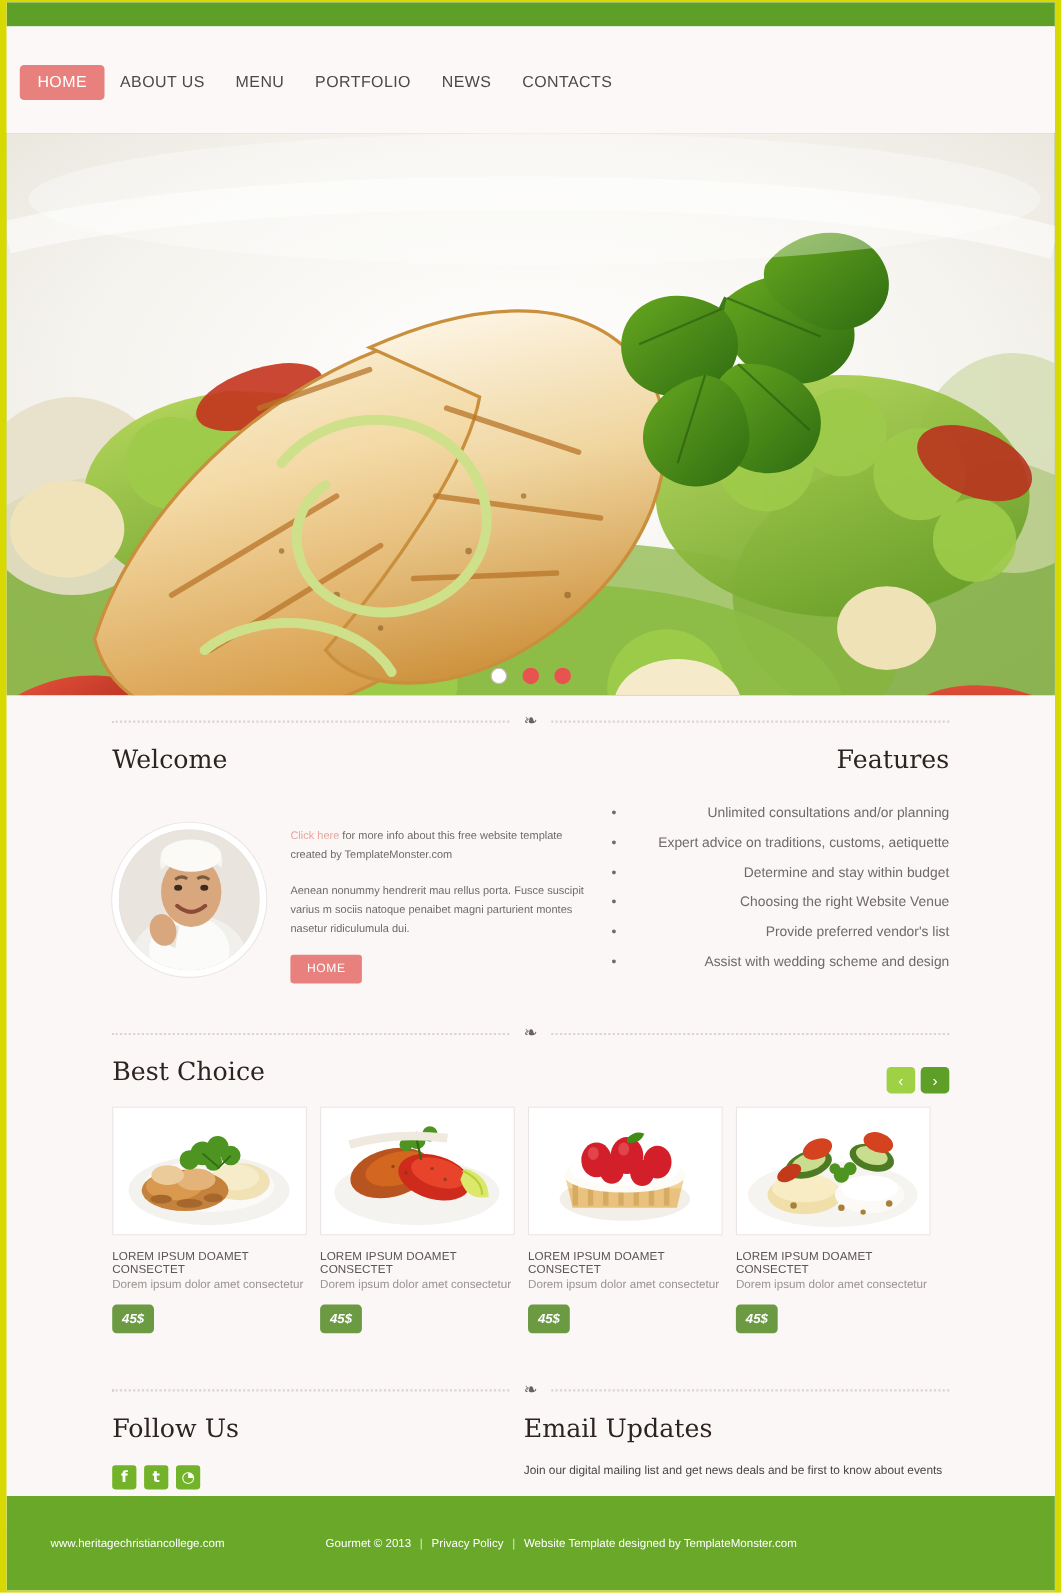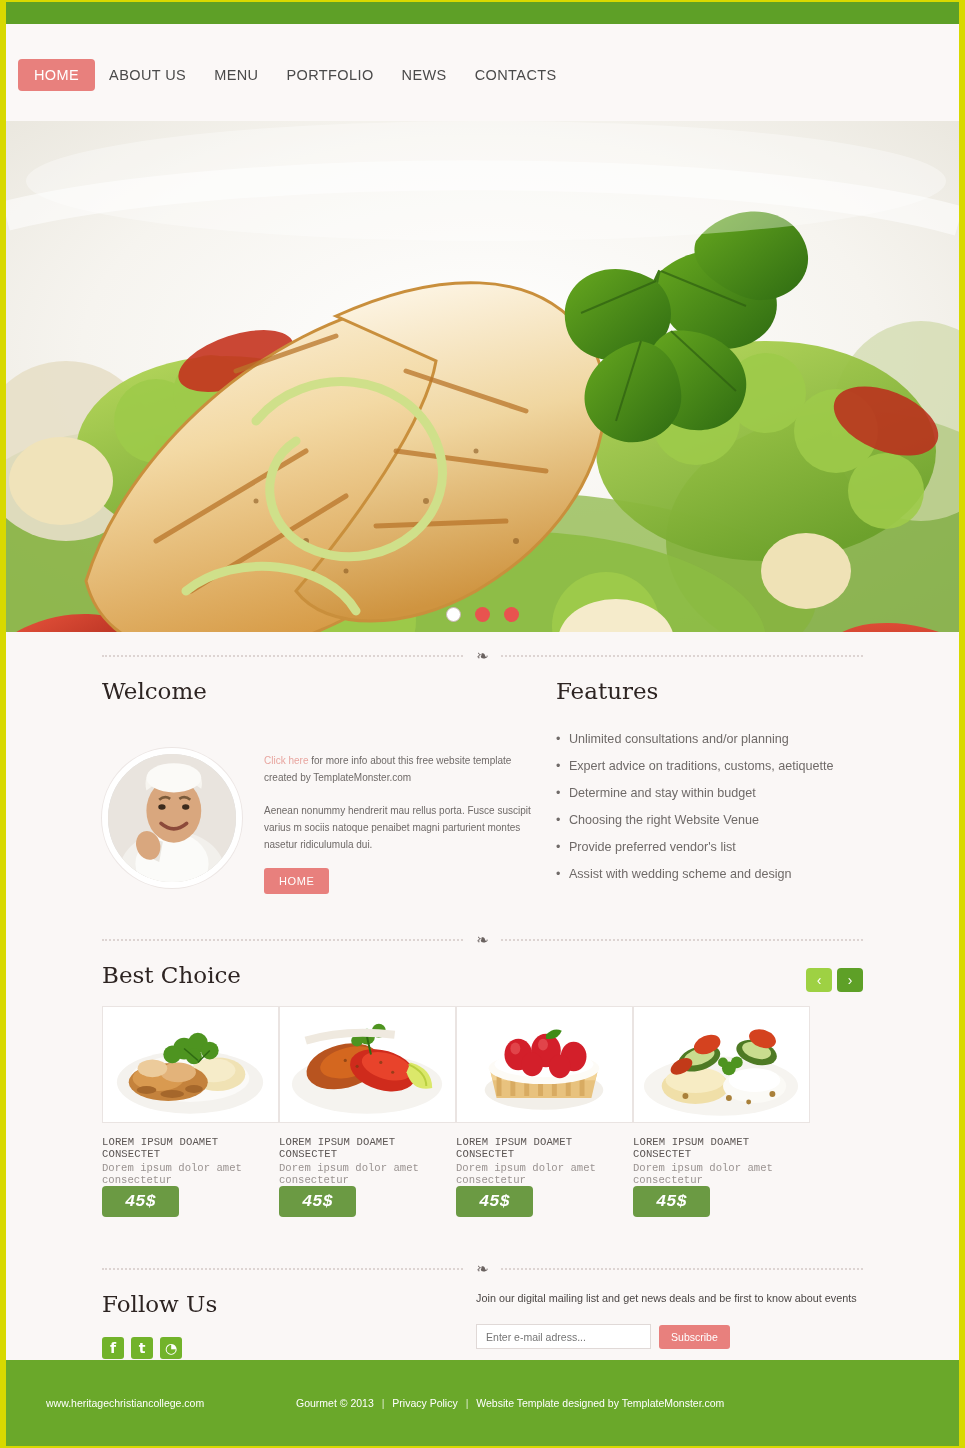--- a/index.html
+++ b/index.html
@@ -114,21 +114,21 @@
     position:relative;
     z-index:2;
     background:#faf7f6;
     padding:0 12px;
     font-size:15px;
     color:#6a6260;
     line-height:1;
   }
   .cols { display:flex; gap:16px; }
   .col-left { width:452px; }
-  .col-right { width:317px; margin-left:0px; }
+  .col-right { width:317px; margin-left:0px;text-align:right; }
   h2.sec {
     font-family:"DejaVu Serif", serif;
     font-size:23px;
     font-weight:normal;
     color:#2d2422;
     margin-bottom:26px;
   }
   .welcome-body { display:flex; gap:22px; }
   .chef {
     width:140px; height:140px; min-width:140px;
@@ -169,36 +169,36 @@
     position:relative;
     margin-bottom:8px;
   }
   ul.features li:before {
     content:"\2022";
     position:absolute;
     left:0;
     color:#6f6a68;
   }
   
-  .bc-head { display:flex; align-items:flex-start; justify-content:space-between; }
+  .bc-head { display:flex; align-items:flex-end; justify-content:space-between; }
   .carousel-nav { display:flex; gap:5px; margin-top:6px; }
   .cbtn {
     width:26px; height:24px;
     border-radius:4px;
     border:none;
     color:#ffffff;
     font-size:14px;
     line-height:24px;
     text-align:center;
     cursor:pointer;
     font-family:"Liberation Sans", sans-serif;
   }
   .cbtn.prev { background:#9ed143; }
   .cbtn.next { background:#5ea027; }
-  .products { display:flex; margin-top:12px;font-family:Liberation Mono, monospace; }
+  .products { display:flex; gap:12px; margin-top:12px; }
   .product { width:177px; }
   .thumb {
     width:177px; height:117px;
     background:#ffffff;
     border:1px solid #eae4e2;
     padding:4px;
     overflow:hidden;
   }
   .ptitle {
     font-size:10.6px;
@@ -207,26 +207,27 @@
     margin-top:13px;
     text-transform:uppercase;
   }
   .psub {
     font-size:10.6px;
     color:#9a9391;
     margin-top:2px;
   }
   .price {
     display:inline-block;
+    margin-top:12px;
     background:#6b9a43;
     color:#ffffff;
-    font-size:17px;
+    font-size:12px;
     font-style:italic;
     font-weight:bold;
-    padding:6px 23px;
+    padding:6px 9px;
     border-radius:4px;
     cursor:pointer;
   }
   
   .bottom-cols { display:flex; }
   .follow-col { width:380px; }
   .email-col { width:393px; }
   .socials { display:flex; gap:7px; margin-top:4px; }
   .sico {
     width:22px; height:22px;
@@ -654,20 +655,21 @@
           <a href="#">HOME</a>
           <a href="#">ABOUT US</a>
           <a href="#">MENU</a>
           <a href="#">PORTFOLIO</a>
           <a href="#">NEWS</a>
           <a href="#">CONTACTS</a>
         </div>
       </div>
 
       <div class="email-col">
+        <h2 class="sec">Email Updates</h2>
         <div class="email-desc">Join our digital mailing list and get news deals and be first to know about events</div>
         <div class="subscribe-row">
           <input class="email-input" type="text" placeholder="Enter e-mail adress..." style="">
           <button class="btn-sub">Subscribe</button>
         </div>
       </div>
     </div>
 
   </div>
 

